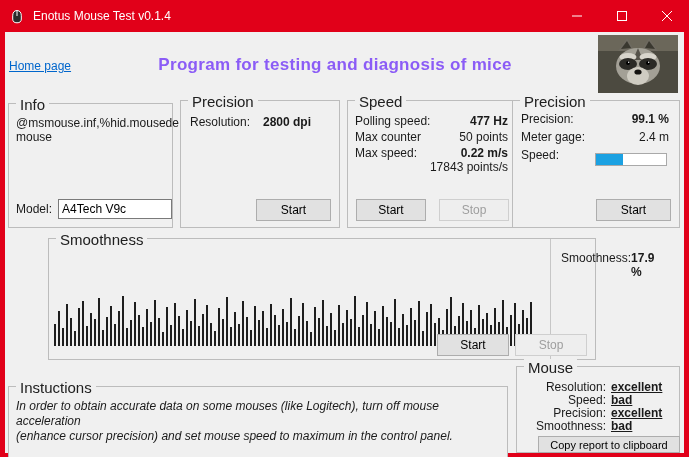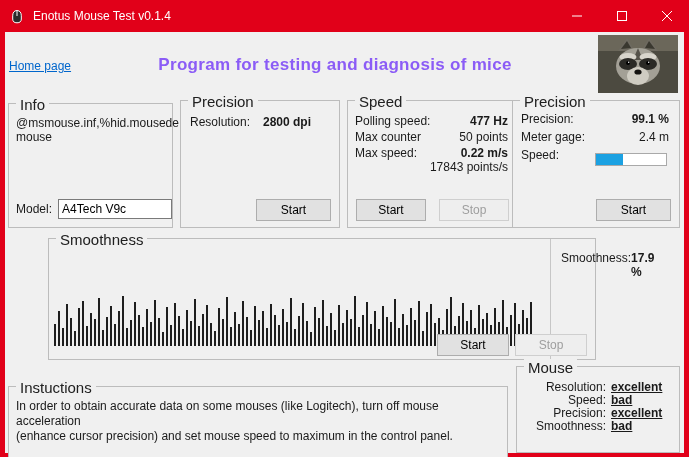--- a/index.html
+++ b/index.html
@@ -53,21 +53,21 @@
   .prec-rows .row { height:18px; }
   .progressbar { position:absolute; right:12px; top:52px; width:72px; height:13px;
                  border:1px solid #a9a9a9; background:#ffffff; box-sizing:border-box; }
   .progress-fill { height:100%; background:#1ba1e2; }
   
   .histogram { position:absolute; left:0; top:0; bottom:0; width:502px; border-right:1px solid #c6c6c6;
                display:flex; align-items:flex-end; gap:2px; padding:0 0 13px 5px; box-sizing:border-box; overflow:hidden; }
   .hbar { width:2px; flex:0 0 auto; background:#1e1e1e; }
   .smooth-row { position:absolute; left:512px; right:12px; top:12px; }
   
-  .instr-text { position:absolute; left:7px; top:12px; right:8px; line-height:15px; }
+  .instr-text { position:absolute; left:7px; top:12px; right:8px; font-style:italic; line-height:15px; }
   
   .rating-rows { position:absolute; left:4px; right:6px; top:14px; }
   .rating-row { display:grid; grid-template-columns:1fr 62px; column-gap:5px; height:13px; line-height:13px; }
   .rating-row .rl { text-align:right; }
   .rating-row .rv { text-align:left; font-weight:bold;text-decoration:underline; }
   .copy-btn { left:533px; top:404px; width:142px; height:17px; font-size:11px; }
 </style>
 </head>
 <body>
 
@@ -347,15 +347,16 @@
           <span class="rl">Precision:</span>
           <span class="rv">excellent</span>
         </div>
         <div class="rating-row">
           <span class="rl">Smoothness:</span>
           <span class="rv">bad</span>
         </div>
       </div>
     </div>
 
+    <button class="btn copy-btn">Copy report to clipboard</button>
 
   </div>
 </div>
 
 </body></html>

